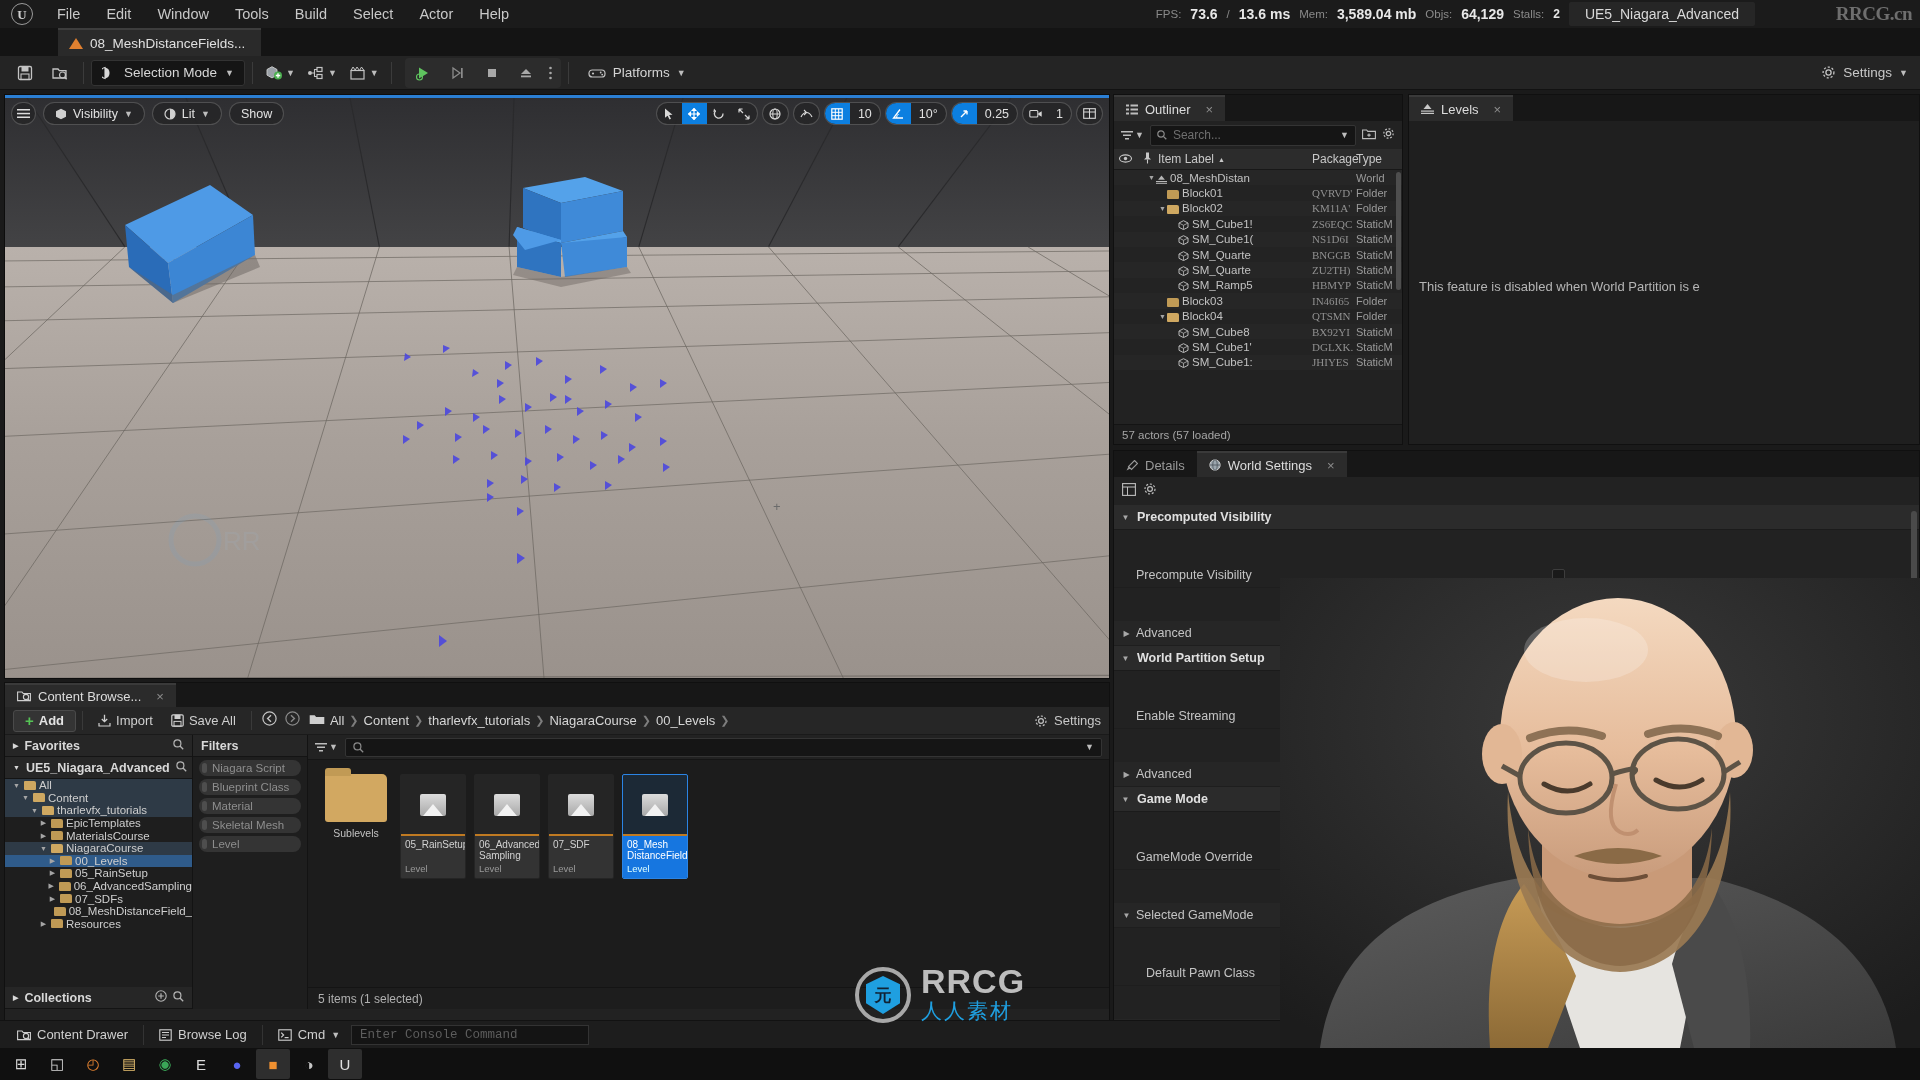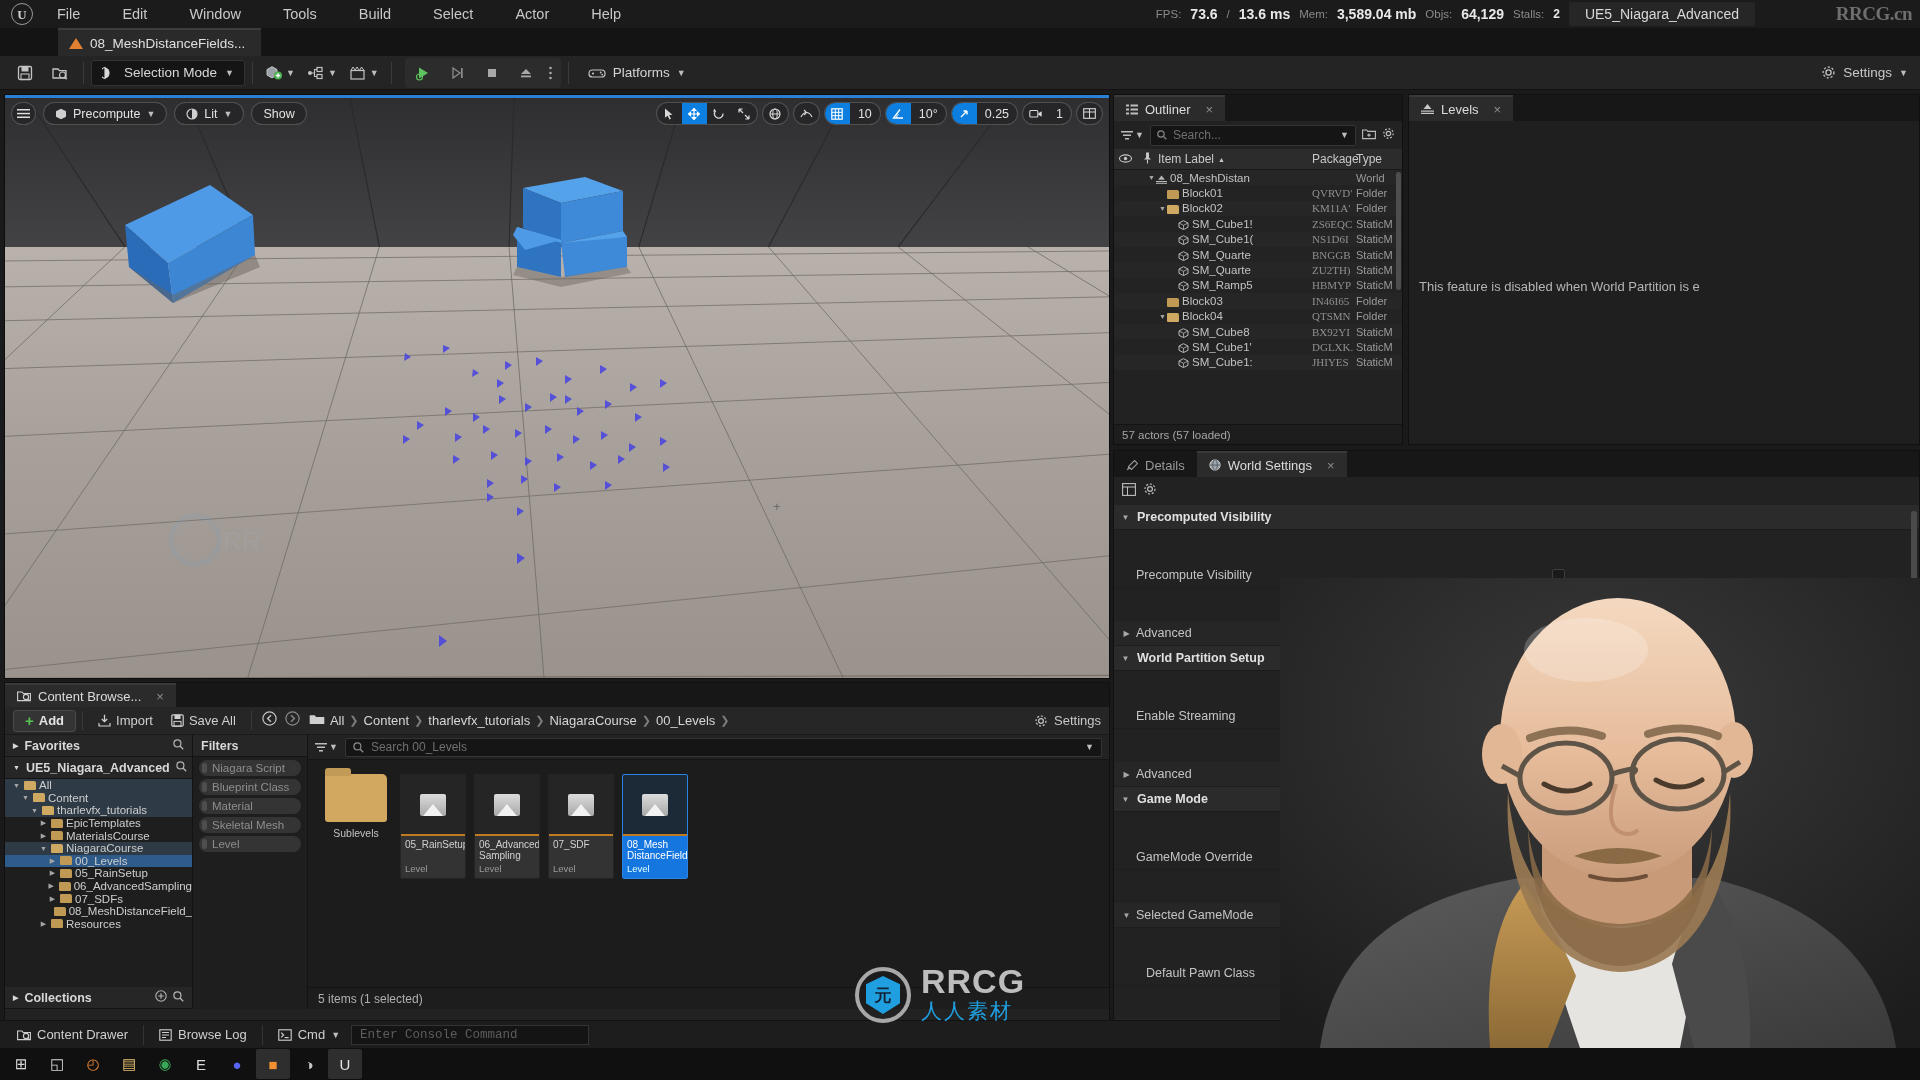--- a/index.html
+++ b/index.html
@@ -19,21 +19,21 @@
   }
   .ue-logo {
     width: 44px; height: 28px; display: flex; align-items: center; justify-content: center;
   }
   .ue-logo .circ {
     width: 22px; height: 22px; border-radius: 50%;
     border: 1.6px solid #9a9a9a; display: flex; align-items: center; justify-content: center;
     font-size: 13px; font-weight: bold; color: #cfcfcf; font-family: "Liberation Serif", serif;
     line-height: 1;
   }
-  .menu-items { display: flex; align-items: flex-end; gap: 16px; }
+  .menu-items { display: flex; align-items: flex-end; gap: 0px; }
   .menu-item {
     padding: 4px 13px; font-size: 14.5px; color: #c8c8c8; cursor: default;
   }
   .perfstats {
     position: absolute; right: 360px; top: 0; height: 28px;
     display: flex; align-items: center; gap: 9px; font-size: 13px; white-space: nowrap;
   }
   .perfstats .lbl { color: #8a8a8a; font-size: 11.5px; }
   .perfstats .val { color: #e8e8e8; font-size: 14px; font-weight: bold; }
   .proj-name {
@@ -682,21 +682,21 @@
         <svg width="13" height="11" viewBox="0 0 13 11">
             <rect y="1" width="13" height="1.5" fill="#ddd"></rect>
             <rect y="4.8" width="13" height="1.5" fill="#ddd"></rect>
             <rect y="8.5" width="13" height="1.5" fill="#ddd"></rect>
           </svg>
       </div>
       <div class="vp-pill">
         <svg width="12" height="12" viewBox="0 0 12 12">
             <path d="M1 3.3l5-2.6 5 2.6v5.4l-5 2.6-5-2.6z" fill="#d0d0d0"></path>
           </svg>
-        <span>Precompute</span>
+        <span>Visibility</span>
         <span class="caret">▼</span>
       </div>
       <div class="vp-pill">
         <svg width="12" height="12" viewBox="0 0 12 12">
             <circle cx="6" cy="6" r="5" fill="none" stroke="#d0d0d0" stroke-width="1.2"></circle>
             <path d="M6 1a5 5 0 010 10z" fill="#d0d0d0"></path>
           </svg>
         <span>Lit</span>
         <span class="caret">▼</span>
       </div>
@@ -1429,21 +1429,20 @@
                 <rect x="2" y="4.5" width="8" height="1.5" fill="#bdbdbd"></rect>
                 <rect x="4" y="8" width="4" height="1.5" fill="#bdbdbd"></rect>
               </svg>
             <span class="caret">▼</span>
           </span>
           <div class="cb-searchbox">
             <svg width="11" height="11" viewBox="0 0 11 11">
                 <circle cx="4.4" cy="4.4" r="3.5" fill="none" stroke="#8a8a8a" stroke-width="1.2"></circle>
                 <line x1="7" y1="7" x2="10.2" y2="10.2" stroke="#8a8a8a" stroke-width="1.3"></line>
               </svg>
-            <span style="flex:1">Search 00_Levels</span>
             <span class="caret" style="position:absolute;right:7px">▼</span>
           </div>
         </div>
         <div class="asset-grid">
           <div class="asset-folder">
             <div class="folder-big"></div>
             <span style="font-size:10.5px;color:#c2c2c2">Sublevels</span>
           </div>
           <div id="asset-cards" style="display:flex;gap:8px">
               <div class="asset-card">

